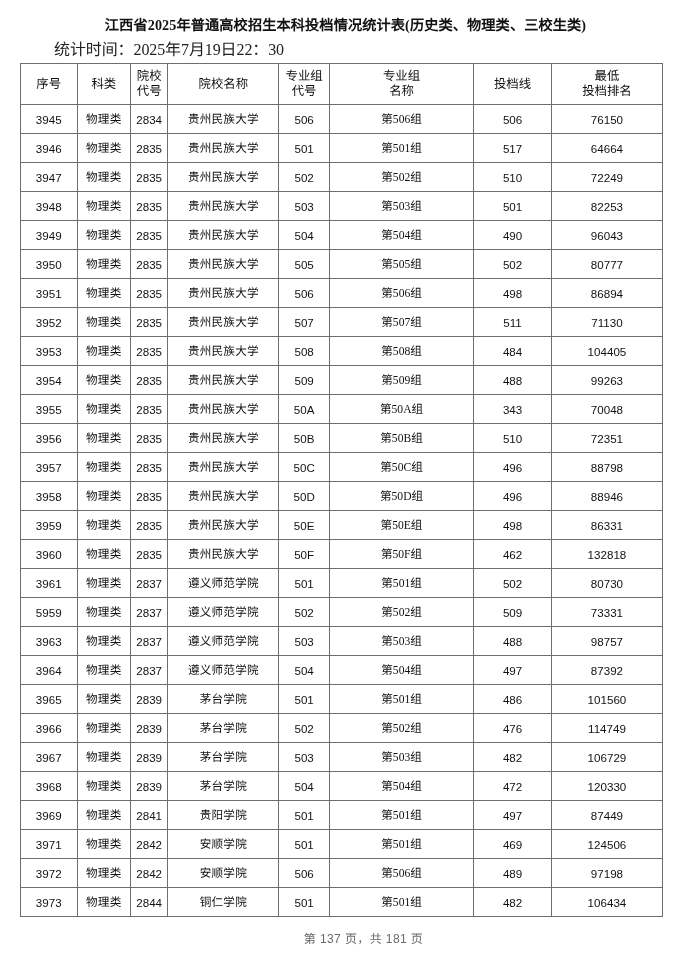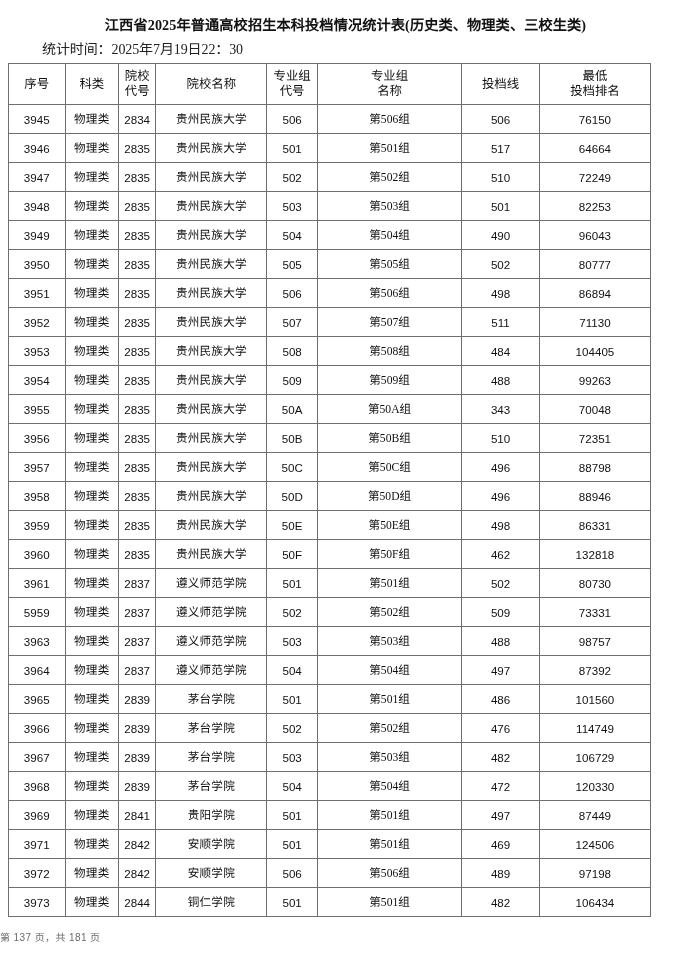--- a/index.html
+++ b/index.html
@@ -27,31 +27,31 @@
     text-align: center;
     font-weight: bold;
     font-size: 14.2px;
     letter-spacing: 0.1px;
     padding-top: 16px;
     line-height: 18px;
     color: #121212;
     font-family: "Liberation Serif", "DejaVu Serif", serif;
   }
   .stat-time {
-    font-size: 14px;
+    font-size: 16px;
     color: #222;
-    padding-left: 42px;
+    padding-left: 54px;
     padding-top: 9px;
     line-height: 14px;
     letter-spacing: -0.1px;
   }
   table.grid {
     border-collapse: collapse;
     table-layout: fixed;
-    margin-left: 8px;
+    margin-left: 20px;
     margin-top: 6px;
     width: 643px;
     background: #14532d;
   }
   table.grid th, table.grid td {
     border: 1px solid #6e6e6e;
     padding: 0;
     font-size: 11.6px;
     line-height: 13px;
     vertical-align: middle;
@@ -99,26 +99,27 @@
     color: #4e4e50;
     font-size: 11.4px;
     white-space: nowrap;
     overflow: hidden;
   }
   td.score { font-family: "Liberation Sans", sans-serif; font-size: 12px; color: #161616; }
   td.rank  { font-family: "Liberation Sans", sans-serif; font-size: 12px; color: #161616; }
 
   .hdr-two-line { display: block; }
   .page-footer {
-    text-align: left;
-    font-size: 10px;
+    text-align: center;
+    font-size: 12px;
     color: #6a6a6c;
     padding-top: 12px;
     letter-spacing: 0.4px;
     font-family: "Liberation Sans", sans-serif;
+    margin-left: 36px;
   }
 </style>
 </head>
 <body>
 
 <div class="page">
 
   <div class="doc-title">江西省2025年普通高校招生本科投档情况统计表(历史类、物理类、三校生类)</div>
 
   <div class="stat-time">统计时间：2025年7月19日22：30</div>

